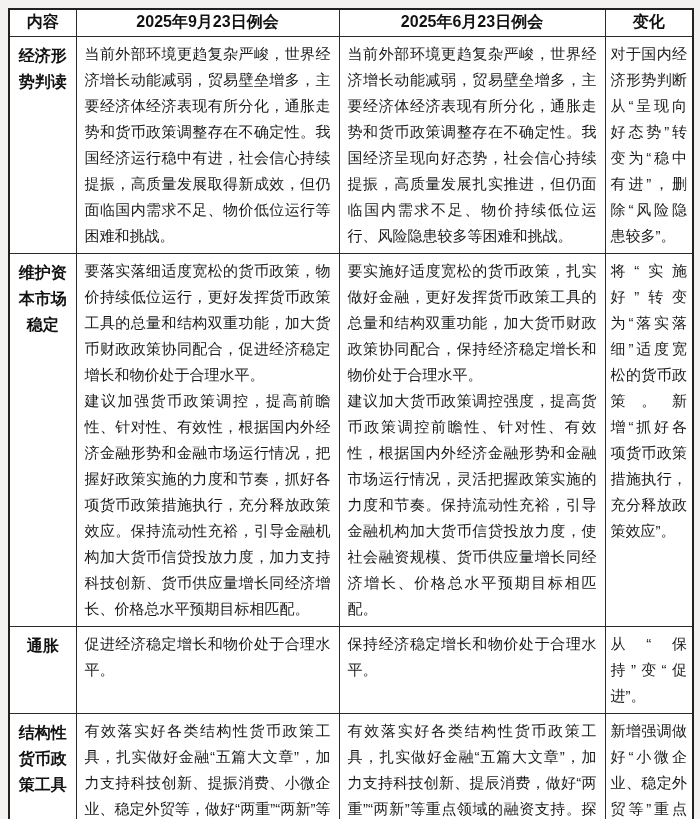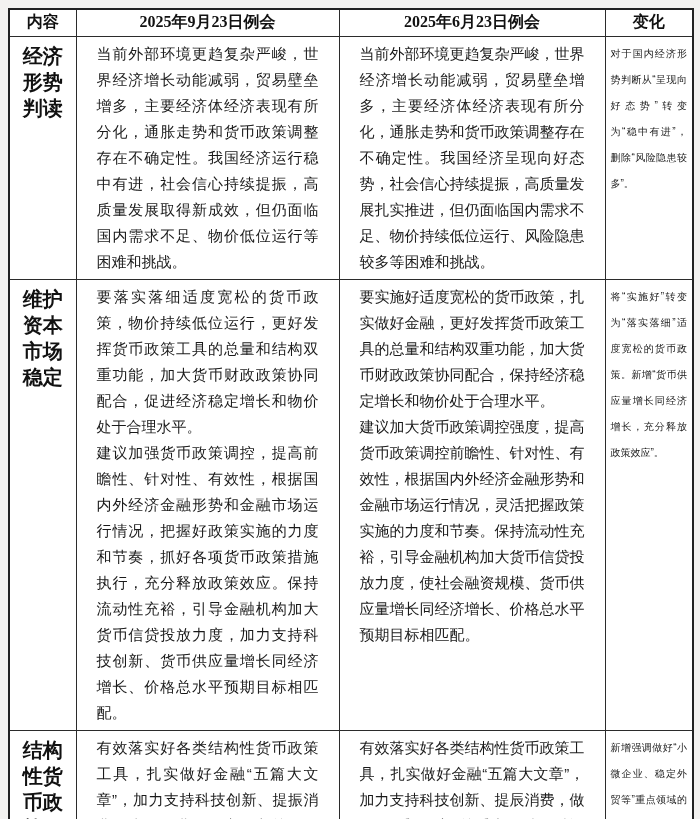--- a/index.html
+++ b/index.html
@@ -36,39 +36,38 @@
   tr.head-row { height: 27px; }
   tr.head-row th {
     font-size: 16px;
     font-weight: bold;
     text-align: center;
     vertical-align: middle;
     padding: 2px;
     line-height: 1.3;
     white-space: nowrap;
     color: #111;
-    font-family: Liberation Serif, serif;
   }
   th.rowhead {
-    font-size: 20px;
+    font-size: 16px;
     font-weight: bold;
     text-align: center;
     padding: 6px 4px 4px 4px;
     line-height: 26px;
     color: #111;
   }
   td.body-cell {
     font-size: 15px;
     line-height: 26px;
-    padding: 4px 20px;
+    padding: 4px 8px;
     text-align: justify;
     text-justify: inter-ideograph;
   }
   td.change-cell {
-    font-size: 10px;
+    font-size: 15px;
     line-height: 26px;
     padding: 4px 5px;
     text-align: justify;
     text-justify: inter-ideograph;
   }
   td p { margin: 0; }
   tr.row-1 { height: 205px; }
   tr.row-2 { height: 372px; }
   tr.row-3 { height: 52px; }
   tr.row-4 { height: 148px; }
@@ -109,24 +108,36 @@
         <th class="rowhead">维护资本市场稳定</th>
         <td class="body-cell">
           <p>要落实落细适度宽松的货币政策，物价持续低位运行，更好发挥货币政策工具的总量和结构双重功能，加大货币财政政策协同配合，促进经济稳定增长和物价处于合理水平。</p>
           <p>建议加强货币政策调控，提高前瞻性、针对性、有效性，根据国内外经济金融形势和金融市场运行情况，把握好政策实施的力度和节奏，抓好各项货币政策措施执行，充分释放政策效应。保持流动性充裕，引导金融机构加大货币信贷投放力度，加力支持科技创新、货币供应量增长同经济增长、价格总水平预期目标相匹配。</p>
         </td>
         <td class="body-cell">
           <p>要实施好适度宽松的货币政策，扎实做好金融，更好发挥货币政策工具的总量和结构双重功能，加大货币财政政策协同配合，保持经济稳定增长和物价处于合理水平。</p>
           <p>建议加大货币政策调控强度，提高货币政策调控前瞻性、针对性、有效性，根据国内外经济金融形势和金融市场运行情况，灵活把握政策实施的力度和节奏。保持流动性充裕，引导金融机构加大货币信贷投放力度，使社会融资规模、货币供应量增长同经济增长、价格总水平预期目标相匹配。</p>
         </td>
         <td class="change-cell">
-          <p>将“实施好”转变为“落实落细”适度宽松的货币政策。新增“货币供应量增长同经济增长，充分释放政策效应”。</p>
+          <p>将“实施好”转变为“落实落细”适度宽松的货币政策。新增“抓好各项货币政策措施执行，充分释放政策效应”。</p>
         </td>
       </tr>
 
+      <tr class="row-3">
+        <th class="rowhead">通胀</th>
+        <td class="body-cell">
+          <p>促进经济稳定增长和物价处于合理水平。</p>
+        </td>
+        <td class="body-cell">
+          <p>保持经济稳定增长和物价处于合理水平。</p>
+        </td>
+        <td class="change-cell">
+          <p>从“保持”变“促进”。</p>
+        </td>
+      </tr>
 
       <tr class="row-4">
         <th class="rowhead">结构性货币政策工具</th>
         <td class="body-cell">
           <p>有效落实好各类结构性货币政策工具，扎实做好金融“五篇大文章”，加力支持科技创新、提振消费、小微企业、稳定外贸等，做好“两重”“两新”等重点领域的融资支持。探索常态化的制度安排，维护资本市场稳定。</p>
         </td>
         <td class="body-cell">
           <p>有效落实好各类结构性货币政策工具，扎实做好金融“五篇大文章”，加力支持科技创新、提辰消费，做好“两重”“两新”等重点领域的融资支持。探索常态化的制度安排，维护资本市场稳定。</p>
         </td>
         <td class="change-cell">

